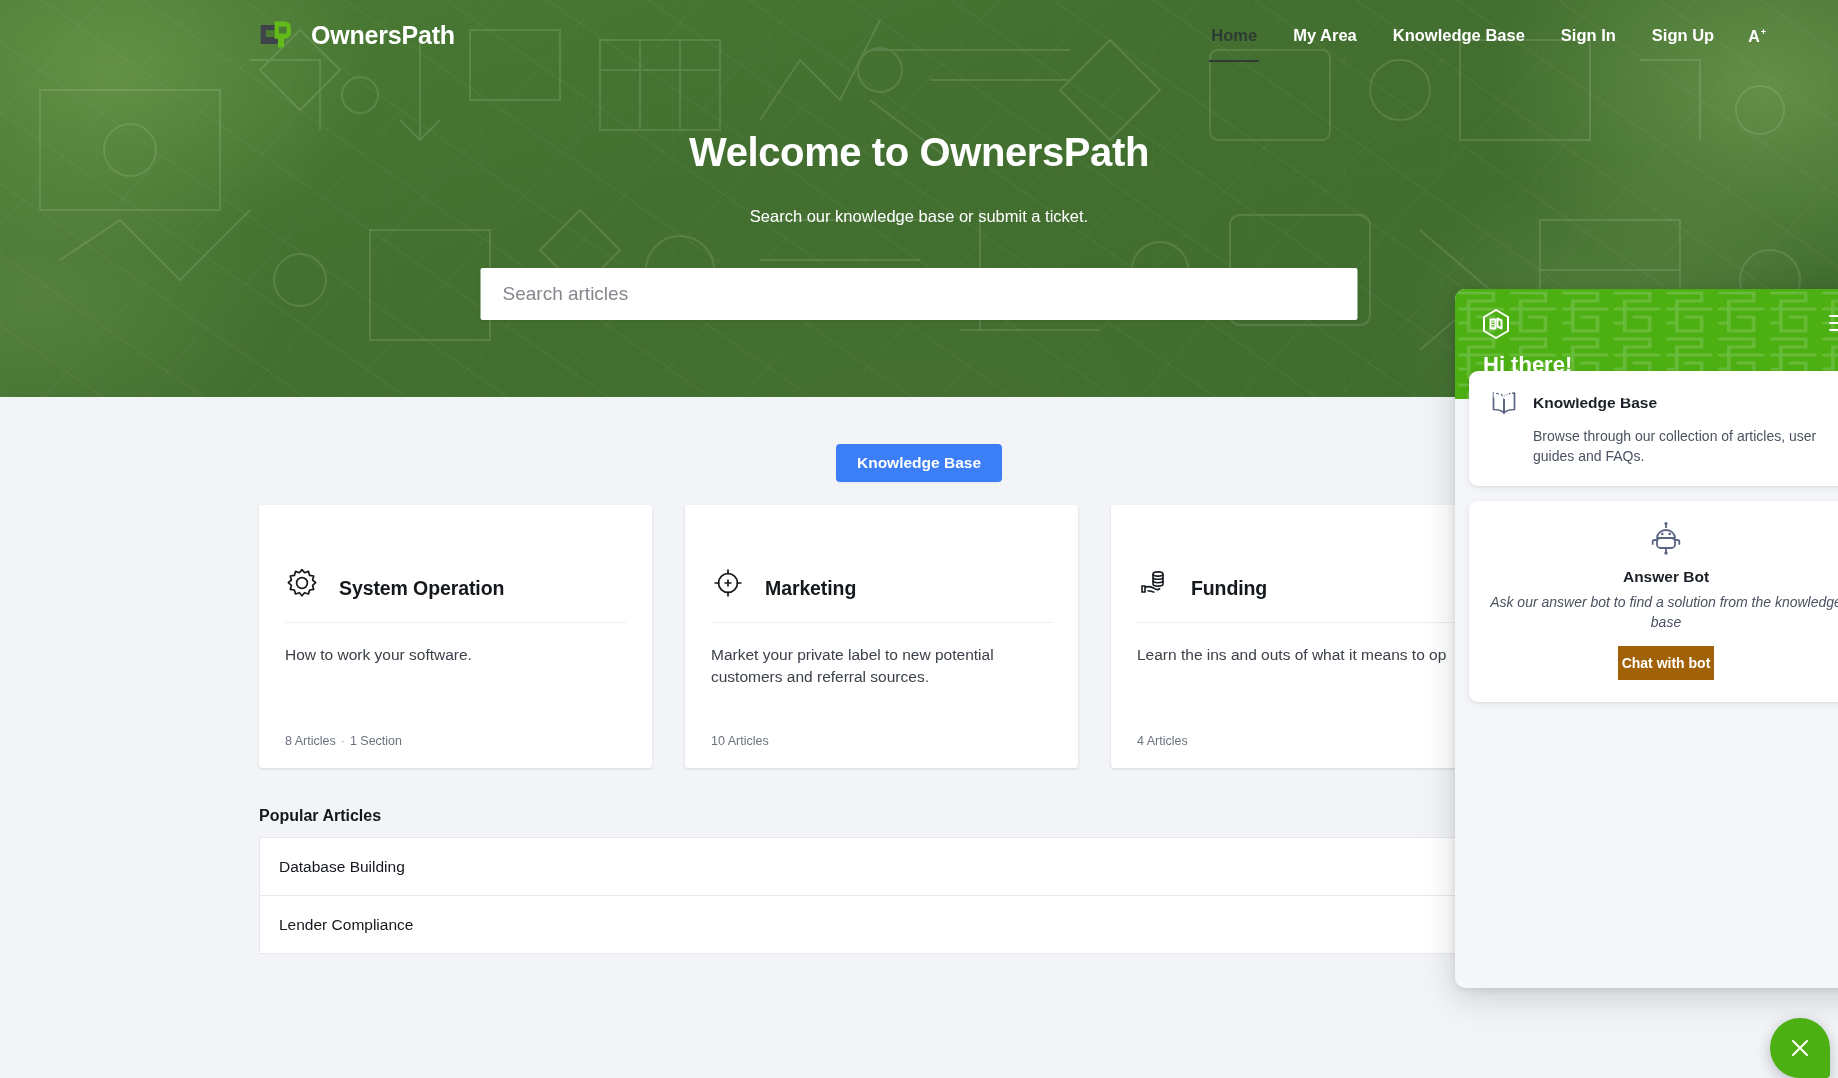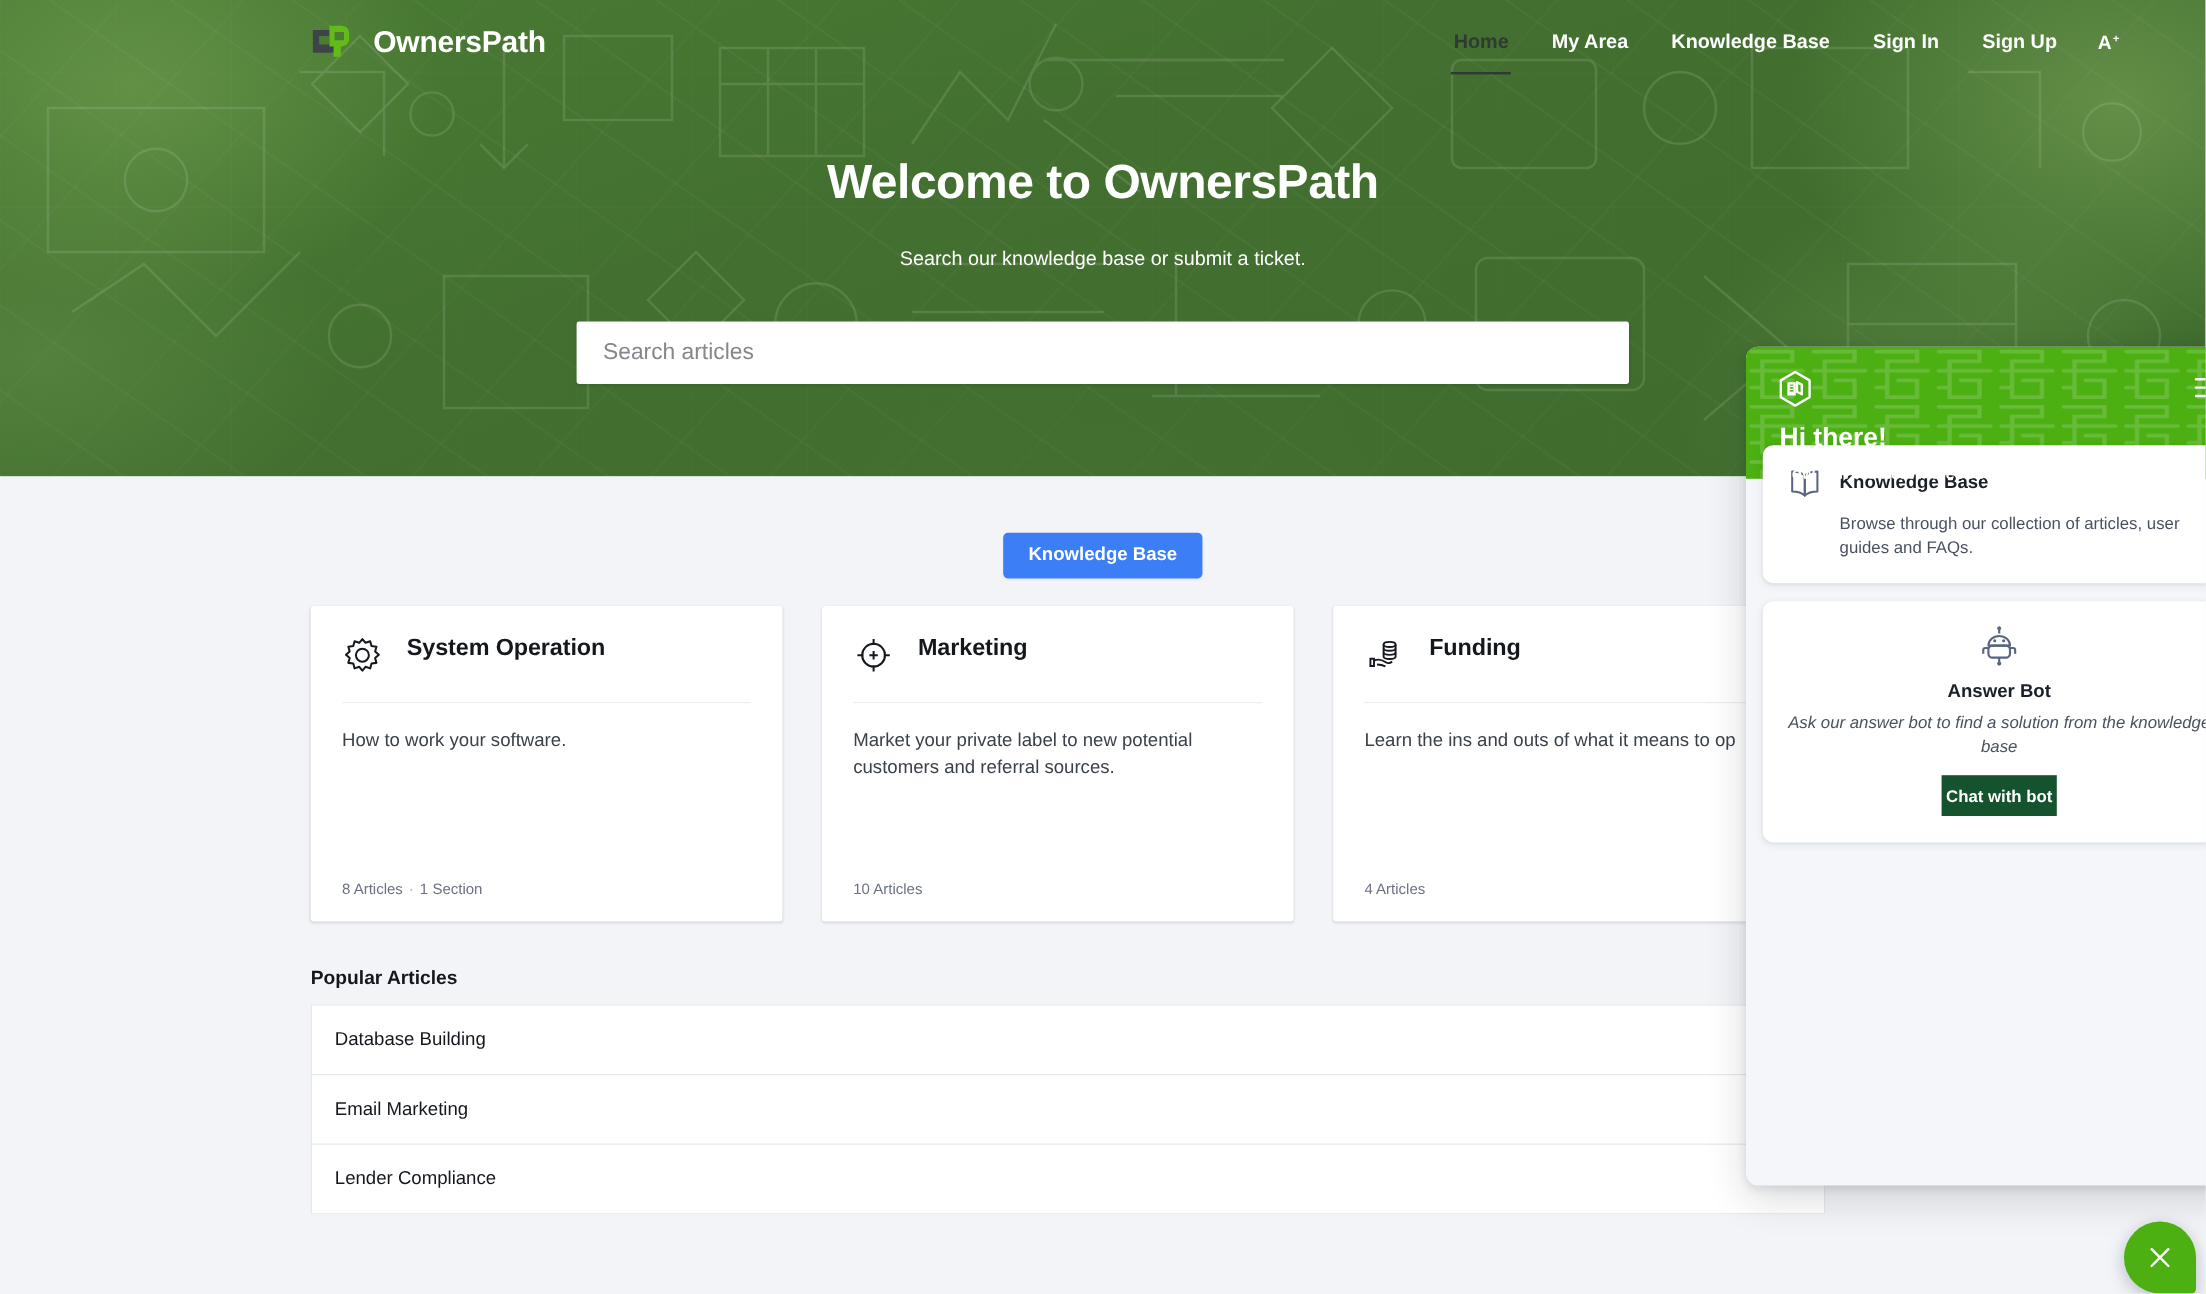--- a/index.html
+++ b/index.html
@@ -143,23 +143,24 @@
   }
   .card {
     width: 393px; height: 263px;
     background: #ffffff; border-radius: 3px;
     box-shadow: 0 1px 3px rgba(16,24,40,0.09), 0 1px 2px rgba(16,24,40,0.05);
     padding: 24px 26px 22px 26px;
     position: relative;
     cursor: pointer;
   }
   .card-head {
-    display: flex; align-items: flex-start; gap: 20px;
+    display: flex; align-items: flex-end; gap: 20px;
     padding-bottom: 22px;
     border-bottom: 1px solid #eceef1;
+    margin-top: 37px;
   }
   .card-icon { width: 34px; height: 34px; flex: 0 0 34px; }
   .card-title {
     font-size: 19.5px; font-weight: 700; color: #14181d;
     letter-spacing: -0.1px;
   }
   .card-desc {
     margin-top: 21px;
     font-size: 15.5px; line-height: 22px; color: #3b4149;
   }
@@ -254,21 +255,21 @@
     font-size: 14px; line-height: 20px; color: #4a5260;
   }
   .w-card.bot { text-align: center; padding: 20px 20px 22px 20px; cursor: default; }
   .w-bot-icon { width: 38px; height: 38px; margin: 0 auto 9px auto; display: block; }
   .w-bot-title { font-size: 15.5px; font-weight: 700; color: #1b2028; }
   .w-bot-desc {
     margin-top: 6px; font-size: 14px; line-height: 20px; color: #4a5260; font-style: italic;
   }
   .w-bot-btn {
     margin-top: 14px;
-    background: #14532d; color: #ffffff;
+    background: #a16207; color: #ffffff;
     border: none; border-radius: 0;
     font-family: "Liberation Sans", sans-serif;
     font-size: 14px; font-weight: 600;
     padding: 9px 4px; cursor: pointer;
   }
 
   
   .widget-scrollbar {
     position: absolute; right: 3px; top: 10px;
     width: 6px; height: 679px;
@@ -432,21 +433,20 @@
         <div class="card-desc">Learn the ins and outs of what it means to op</div>
         <div class="card-meta">
           <span>4 Articles</span>
         </div>
       </div>
     </div>
 
     <div class="pop-title">Popular Articles</div>
     <div class="pop-list">
       <div class="pop-item">Database Building</div>
-      <div class="pop-item">Email Marketing</div>
       <div class="pop-item">Lender Compliance</div>
     </div>
   </div>
 
   <div class="widget">
 
     <div class="widget-header">
       <div class="widget-header-pattern">
         <svg viewBox="0 0 373 110" preserveAspectRatio="none" xmlns="http://www.w3.org/2000/svg">
           <defs>

